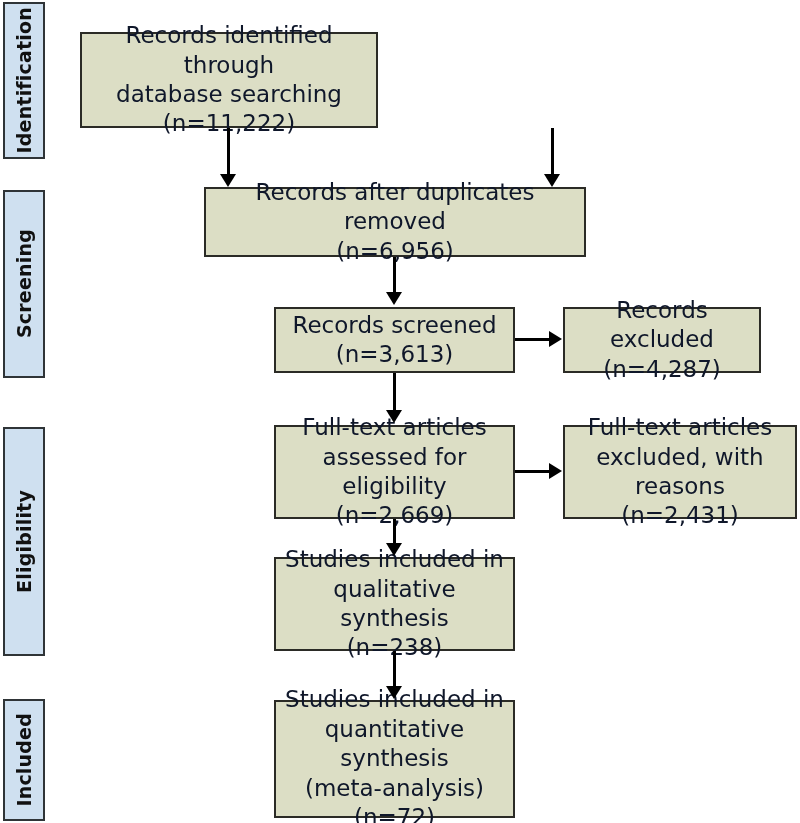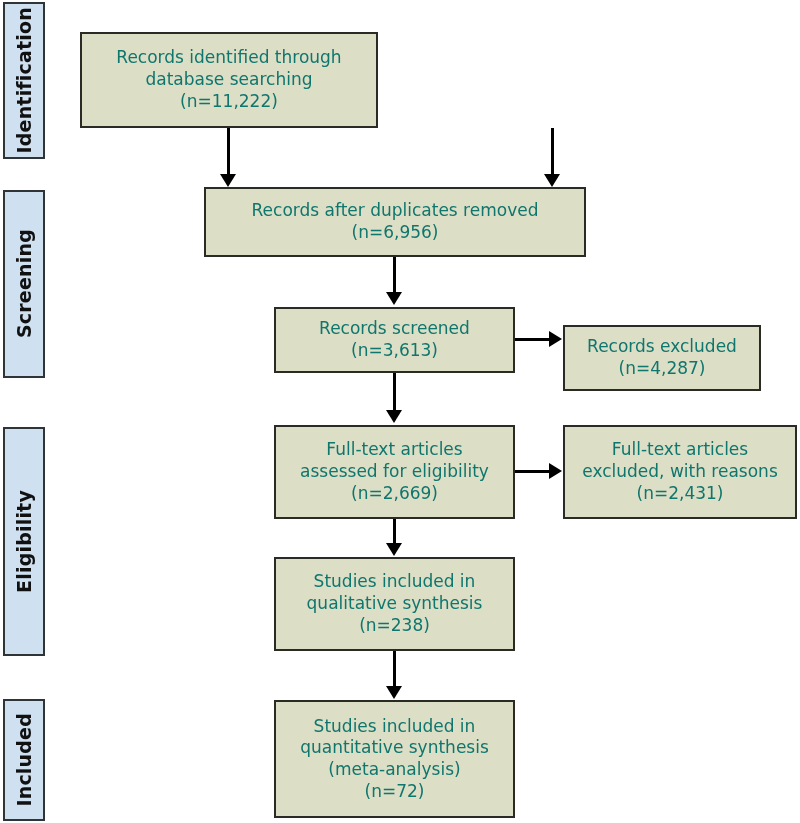--- a/index.html
+++ b/index.html
@@ -49,23 +49,23 @@
     box-sizing: border-box;
     background: #dcdec5;
     border: 2px solid #2b2b26;
     display: flex;
     align-items: center;
     justify-content: center;
     text-align: center;
     padding: 2px 6px;
   }
   .node .node-text {
-    font-size: 17px;
+    font-size: 23px;
     line-height: 1.28;
-    color: #0f766e;
+    color: #0f172a;
     white-space: pre-line;
   }
 
   
   .v-line {
     position: absolute;
     width: 3px;
     background: #000000;
   }
   .h-line {
@@ -119,21 +119,21 @@
   <div class="node" style="left:204px; top:187px; width:382px; height:70px;">
     <span class="node-text">Records after duplicates removed
 (n=6,956)</span>
   </div>
 
   <div class="node" style="left:274px; top:307px; width:241px; height:66px;">
     <span class="node-text">Records screened
 (n=3,613)</span>
   </div>
 
-  <div class="node" style="left:563px; top:307px; width:198px; height:66px;margin-top:18px;">
+  <div class="node" style="left:563px; top:307px; width:198px; height:66px;">
     <span class="node-text">Records excluded
 (n=4,287)</span>
   </div>
 
   <div class="node" style="left:274px; top:425px; width:241px; height:94px;">
     <span class="node-text">Full-text articles
 assessed for eligibility
 (n=2,669)</span>
   </div>
 

